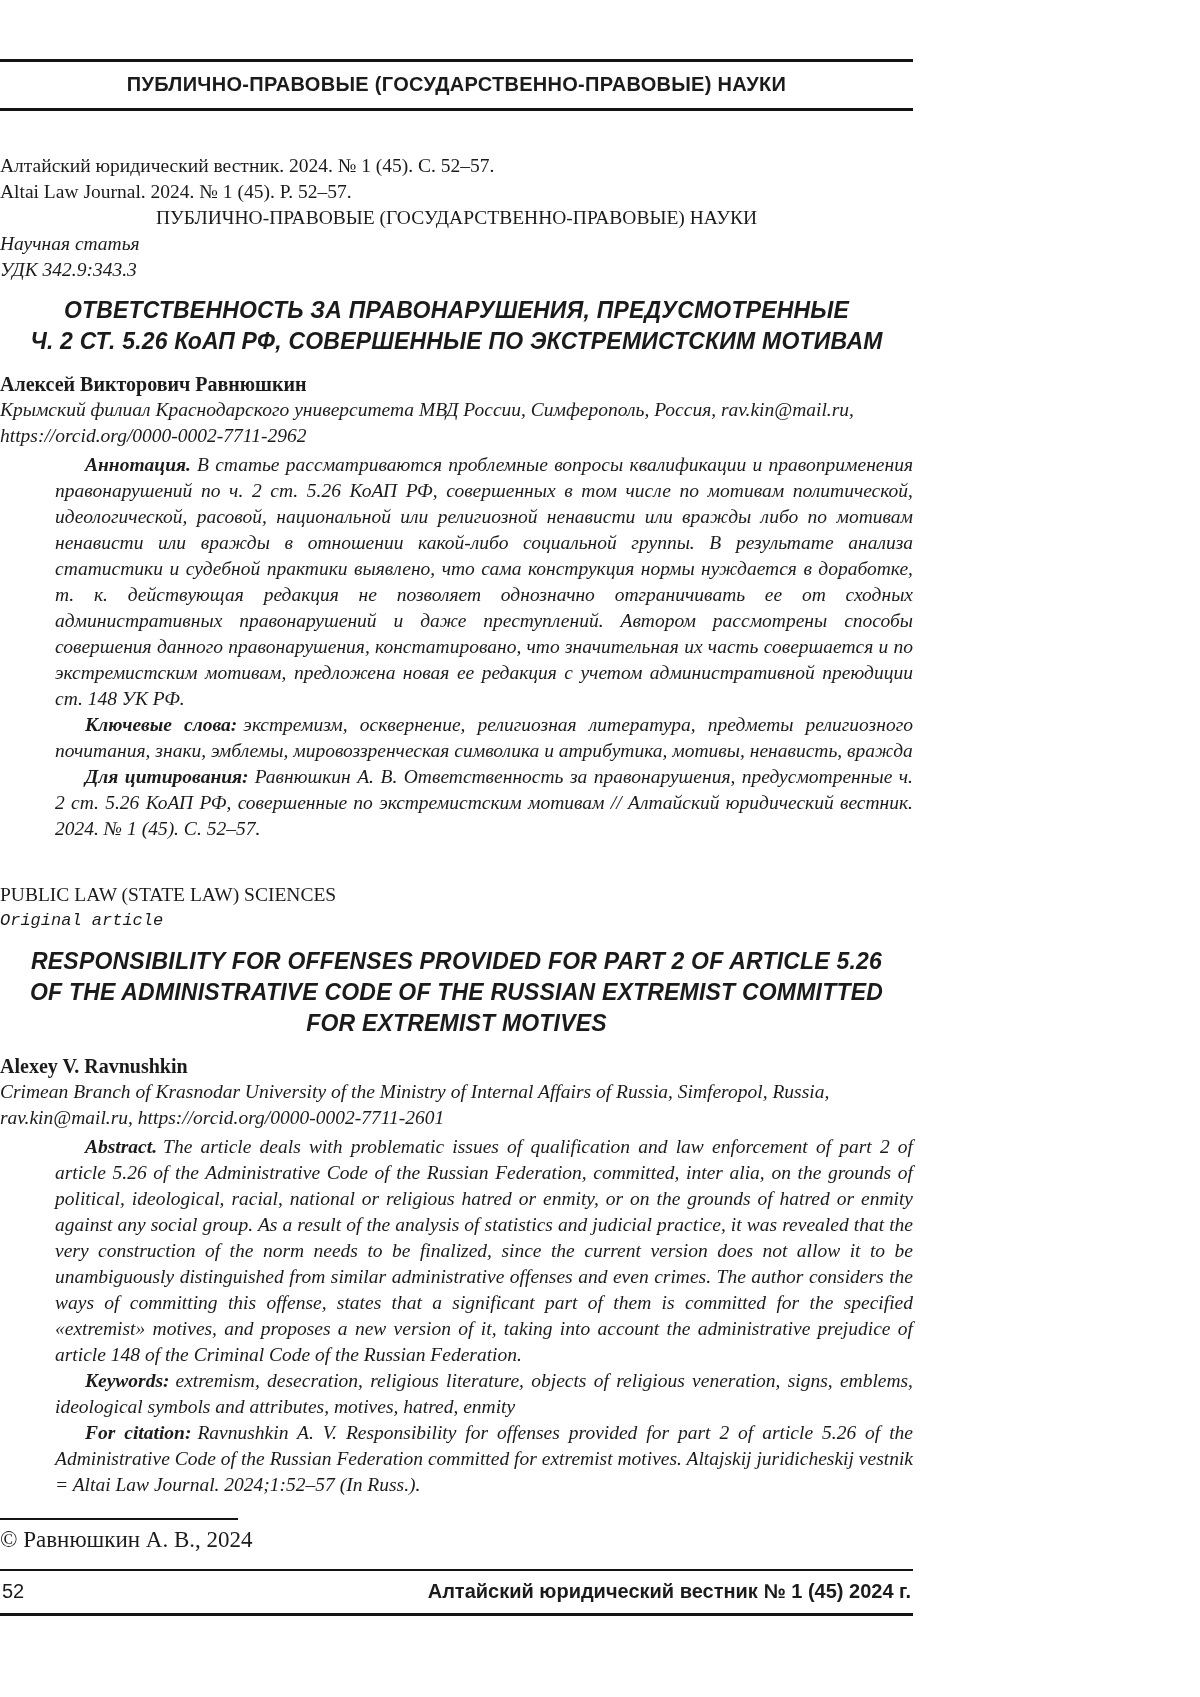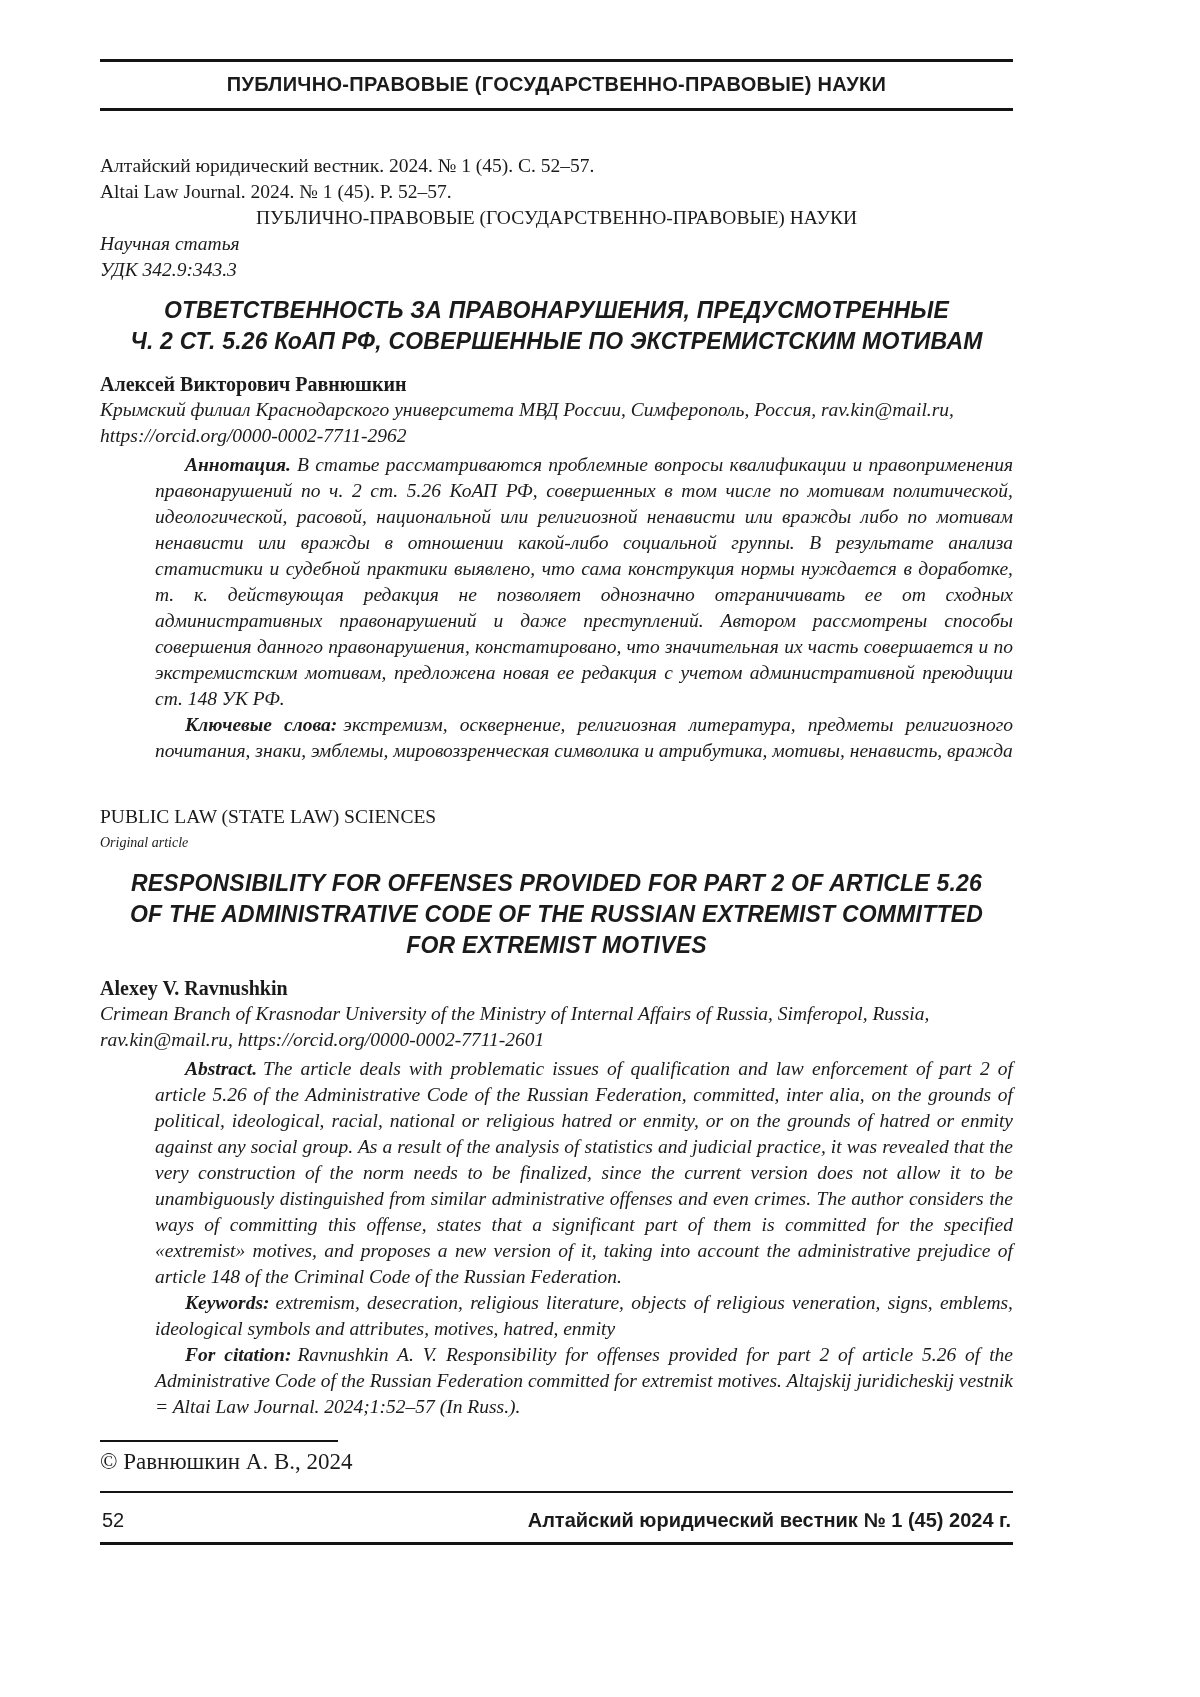--- a/index.html
+++ b/index.html
@@ -7,21 +7,20 @@
   body {
     width: 1200px;
     height: 1697px;
     overflow: hidden;
     font-family: "Liberation Serif", serif;
     color: #1b1b1b;
     position: relative;
   }
   .content {
     width: 913px;
-    margin-left: 100px;
   }
   .rule-thick { height: 3px; background: #141414; }
   .rule-thin  { height: 2px; background: #141414; }
 
   .header-band { padding-top: 59px; }
   .running-head {
     font-family: "Liberation Sans", sans-serif;
     font-weight: bold;
     font-size: 20px;
     letter-spacing: 0.3px;
@@ -72,33 +71,34 @@
   .label { font-weight: bold; margin-right: 6px; }
 
   .en-section { margin-top: 40px; }
   .en-heading {
     text-align: left;
     font-size: 19.5px;
     line-height: 26px;
   }
   .orig-article {
     font-style: italic;
-    font-size: 14px;
+    font-size: 17px;
     line-height: 26px;
+    font-family: Liberation Mono, monospace;
   }
 
   .copyright-block { margin-top: 20px; font-size: 23px; line-height: 26px; }
   .copyright-rule { width: 238px; height: 2px; background: #141414; margin-bottom: 7px; }
 
   .footer { margin-top: 16px; }
   .footer-row {
     display: flex;
     justify-content: space-between;
     align-items: center;
-    padding: 16px 2px 10px 2px;
+    padding: 9px 2px 10px 2px;
   }
   .page-num {
     font-family: "Liberation Sans", sans-serif;
     font-size: 20px;
   }
   .journal-name {
     font-family: "Liberation Sans", sans-serif;
     font-weight: bold;
     font-size: 20px;
   }
@@ -129,20 +129,23 @@
 
   <p class="author">Алексей Викторович Равнюшкин</p>
   <p class="affiliation">Крымский филиал Краснодарского университета МВД России, Симферополь, Россия, rav.kin@mail.ru, https://orcid.org/0000-0002-7711-2962</p>
 
   <div class="abstract-block">
     <p class="abs-para">
       <span class="label">Аннотация.</span><span>В статье рассматриваются проблемные вопросы квалификации и правоприменения правонарушений по ч. 2 ст. 5.26 КоАП РФ, совершенных в том числе по мотивам политической, идеологической, расовой, национальной или религиозной ненависти или вражды либо по мотивам ненависти или вражды в отношении какой-либо социальной группы. В результате анализа статистики и судебной практики выявлено, что сама конструкция нормы нуждается в доработке, т. к. действующая редакция не позволяет однозначно отграничивать ее от сходных административных правонарушений и даже преступлений. Автором рассмотрены способы совершения данного правонарушения, констатировано, что значительная их часть совершается и по экстремистским мотивам, предложена новая ее редакция с учетом административной преюдиции ст. 148 УК РФ.</span>
     </p>
     <p class="abs-para">
       <span class="label">Ключевые слова:</span><span>экстремизм, осквернение, религиозная литература, предметы религиозного почитания, знаки, эмблемы, мировоззренческая символика и атрибутика, мотивы, ненависть, вражда</span>
+    </p>
+    <p class="abs-para">
+      <span class="label">Для цитирования:</span><span>Равнюшкин А. В. Ответственность за правонарушения, предусмотренные ч. 2 ст. 5.26 КоАП РФ, совершенные по экстремистским мотивам // Алтайский юридический вестник. 2024. № 1 (45). С. 52–57.</span>
     </p>
   </div>
 
   <div class="en-section">
     <p class="en-heading">PUBLIC LAW (STATE LAW) SCIENCES</p>
     <p class="orig-article">Original article</p>
 
     <h2 class="title-block">
       <span class="title-line">RESPONSIBILITY FOR OFFENSES PROVIDED FOR PART 2 OF ARTICLE 5.26</span>
       <span class="title-line">OF THE ADMINISTRATIVE CODE OF THE RUSSIAN EXTREMIST COMMITTED</span>

